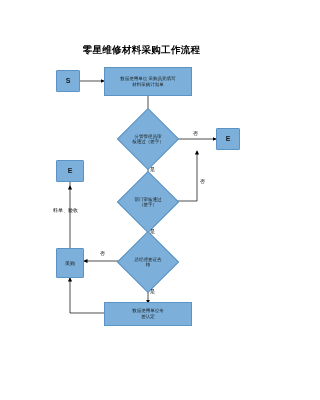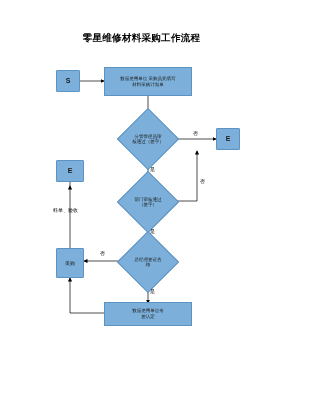--- a/index.html
+++ b/index.html
@@ -14,21 +14,21 @@
     overflow: hidden;
   }
   #page {
     position: relative;
     width: 283px;
     height: 400px;
     background: #ffffff;
   }
   #title {
     position: absolute;
-    top: 32px;
+    top: 44px;
     left: 0;
     width: 283px;
     text-align: center;
     font-size: 9.5px;
     font-weight: bold;
     color: #000000;
     letter-spacing: 0.3px;
   }
   .node {
     position: absolute;

